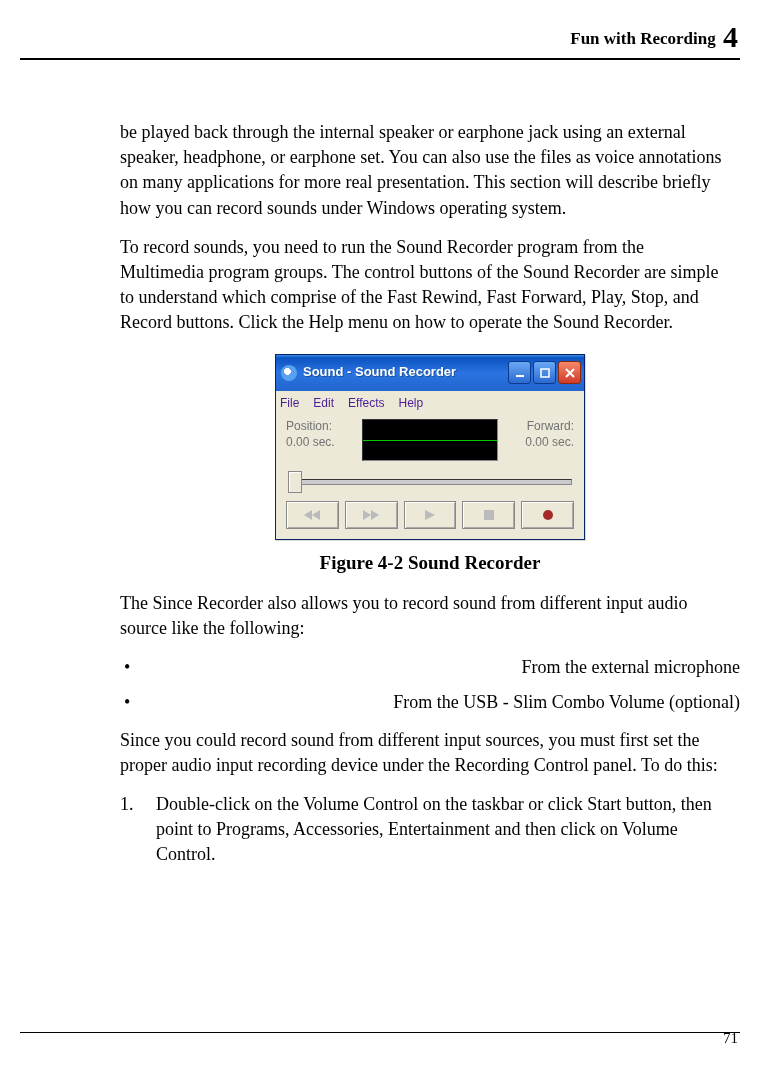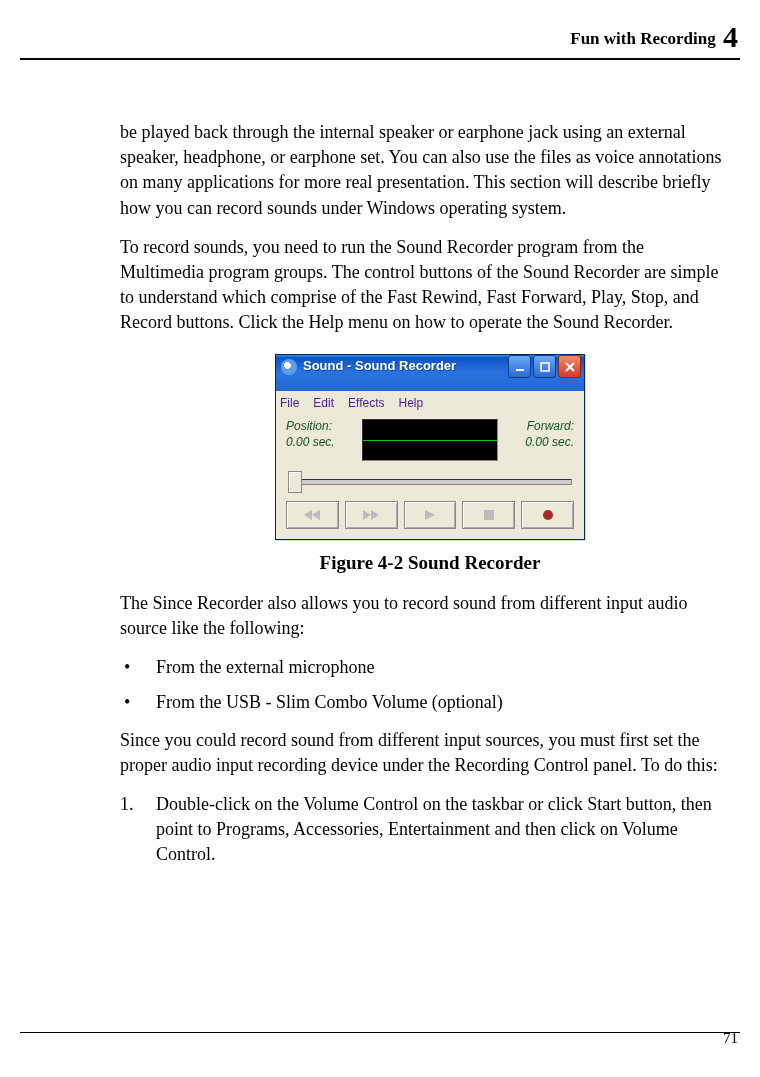--- a/index.html
+++ b/index.html
@@ -52,26 +52,26 @@
   .sr-window {
     display: inline-block;
     width: 308px;
     border: 1px solid #0a246a;
     background: #ece9d8;
     font-family: Tahoma, Arial, sans-serif;
     text-align: left;
     box-shadow: 1px 1px 0 rgba(0,0,0,0.15);
   }
   .sr-titlebar {
-    height: 24px;
+    height: 36px;
     background: linear-gradient(to bottom, #3a8ee6 0%, #0a53c0 8%, #2a73e0 50%, #2266d0 100%);
     color: #fff;
     display: flex;
     align-items: center;
-    padding: 0 3px 12px 5px;
+    padding: 0 3px 0 5px;
     font-size: 13px;
     font-weight: bold;
   }
   .sr-appicon {
     width: 16px;
     height: 16px;
     background: radial-gradient(circle at 40% 40%, #fff 0 25%, #5aa0f0 26% 100%);
     border-radius: 50%;
     margin-right: 6px;
     flex-shrink: 0;
@@ -110,22 +110,21 @@
   .sr-row1 {
     display: flex;
     align-items: stretch;
     gap: 6px;
     margin-bottom: 8px;
   }
   .sr-info {
     width: 70px;
     font-size: 12px;
     line-height: 1.3;
-    color: #14532d;
-    font-style: italic;
+    color: #737373;
   }
   .sr-wave {
     flex: 1;
     background: #000;
     border: 1px inset #888;
     height: 40px;
     position: relative;
   }
   .sr-wave::after {
     content: "";
@@ -183,20 +182,21 @@
     font-family: Georgia, 'Times New Roman', serif;
     font-weight: bold;
     font-size: 19px;
     margin: 10px 0 14px 0;
   }
 
   ul.bullets {
     list-style: none;
     padding: 0;
     margin: 8px 0 12px 0;
+    text-align: right;
   }
   ul.bullets li {
     position: relative;
     padding-left: 36px;
     margin-bottom: 10px;
   }
   ul.bullets li::before {
     content: "•";
     position: absolute;
     left: 4px;

